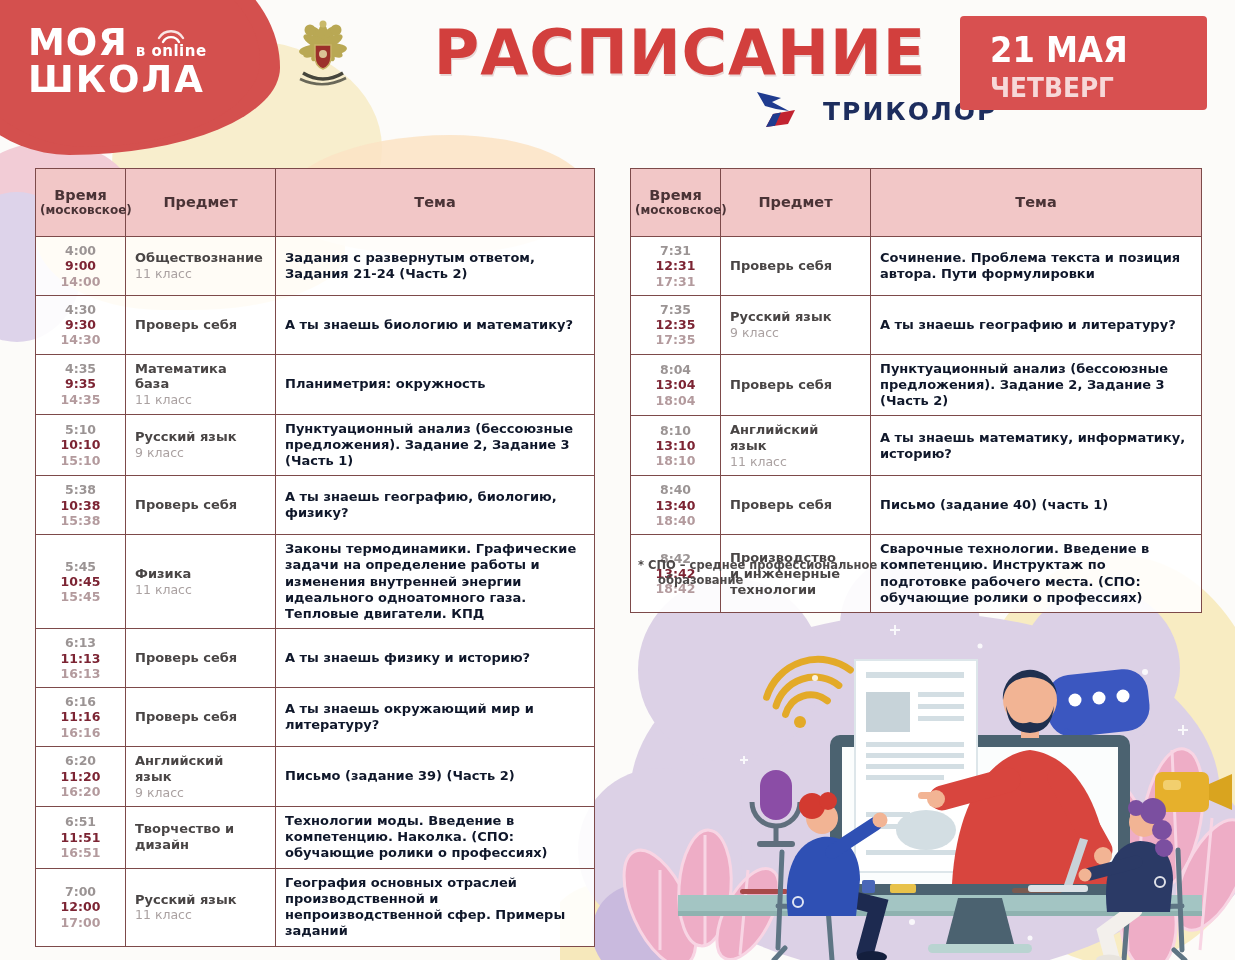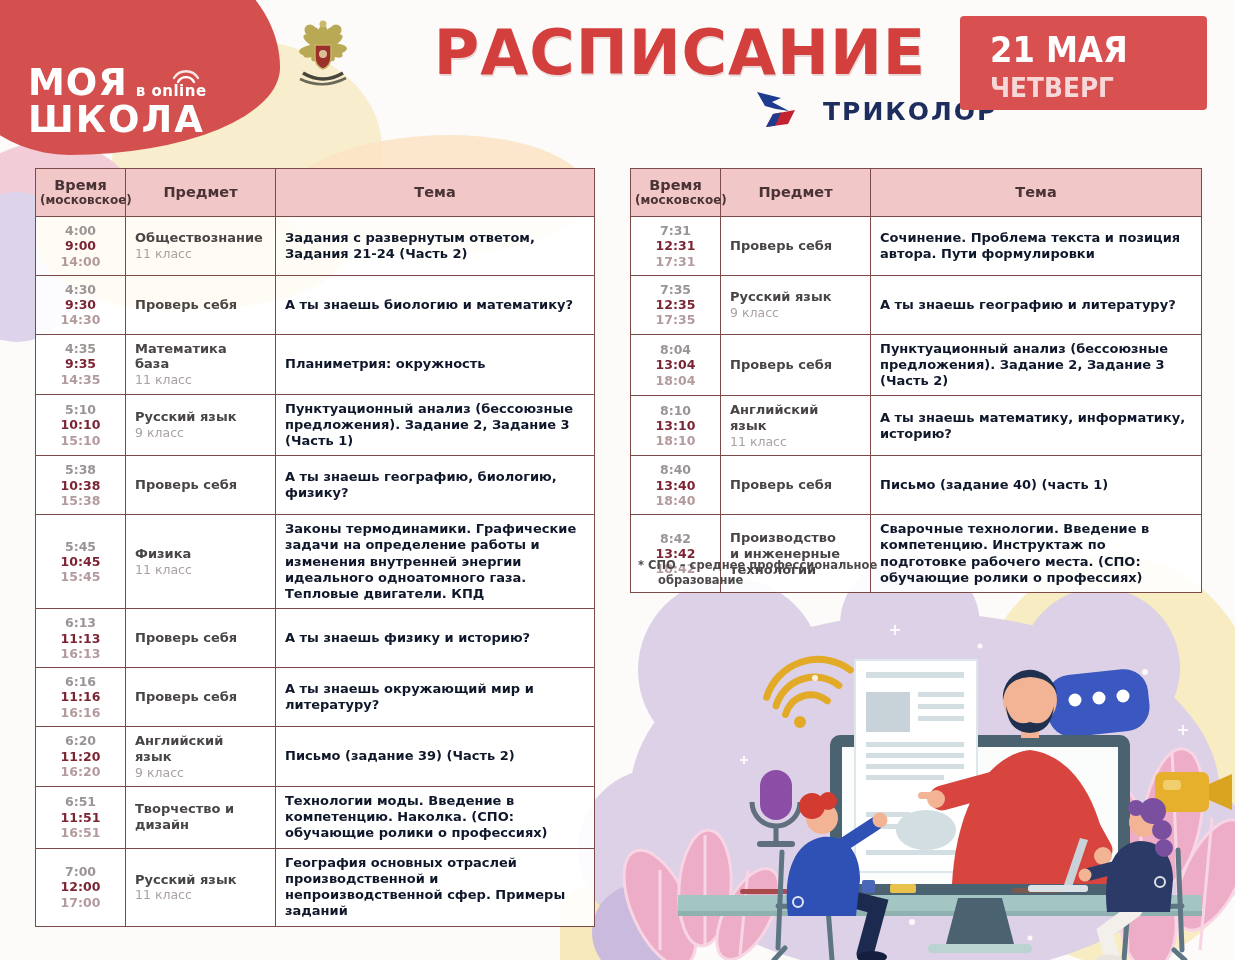--- a/index.html
+++ b/index.html
@@ -16,39 +16,39 @@
     border-radius:40% 60% 62% 38%/45% 62% 38% 55%;}
   .blob-pink-left{left:-35px;top:142px;width:170px;height:120px;background:#f2ccd6;border-radius:50%;}
   .blob-lav-left{left:-48px;top:192px;width:130px;height:150px;background:#ddd3ea;border-radius:50%;}
   .blob-yellow-left{left:35px;top:170px;width:310px;height:140px;background:#fbe29e;
     border-radius:40% 60% 55% 45%/50% 55% 45% 60%;}
   .blob-peach{left:280px;top:135px;width:310px;height:120px;background:#fbe3c4;opacity:.85;
     border-radius:55% 45% 50% 50%/60% 50% 50% 40%;}
   
   .logo-blob{position:absolute;left:-40px;top:-58px;width:300px;height:205px;background:#d4504e;
     border-radius:38% 62% 58% 42%/46% 58% 42% 54%;z-index:3;}
-  .logo-inner{position:absolute;left:68px;top:82px;color:#fff;line-height:1;margin-top:40px;}
+  .logo-inner{position:absolute;left:68px;top:82px;color:#fff;line-height:1;}
   .logo-row{display:flex;align-items:flex-end;gap:8px;}
   .logo-word{font-size:37px;font-weight:800;letter-spacing:1px;}
-  .logo-badge{display:flex;flex-direction:column;align-items:flex-end;margin-bottom:2px;}
+  .logo-badge{display:flex;flex-direction:column;align-items:center;margin-bottom:2px;}
   .logo-badge-text{font-size:15px;font-weight:700;letter-spacing:.5px;}
   .emblem{position:absolute;left:286px;top:18px;z-index:3;}
   .poster-title{position:absolute;left:385px;top:16px;width:590px;text-align:center;z-index:3;
     font-size:62px;font-weight:800;color:#d23f3d;letter-spacing:1px;
     text-shadow:1px 2px 0 rgba(120,30,30,.15);}
   .tricolor{position:absolute;left:755px;top:90px;display:flex;align-items:center;gap:24px;z-index:3;}
   .tricolor-text{font-size:25px;font-weight:800;color:#1d2d5e;letter-spacing:2px;}
   .date-box{position:absolute;left:960px;top:16px;width:247px;height:94px;background:#d85050;
     border-radius:4px;z-index:3;box-sizing:border-box;padding:14px 0 6px 30px;}
   .date-line1{font-size:35px;font-weight:800;color:#fff;letter-spacing:0;transform:scaleX(.92);transform-origin:left;}
   .date-line2{font-size:27px;font-weight:700;color:rgba(255,255,255,.78);transform:scaleX(.92);transform-origin:left;margin-top:2px;}
   
   .sched-table{position:absolute;border-collapse:collapse;z-index:2;table-layout:fixed;}
   .sched-table th,.sched-table td{border:1.6px solid #7d4a4a;box-sizing:border-box;vertical-align:middle;}
-  .sched-table thead th{background:#f2c7c7;color:#4a3336;padding:9px 4px;height:46px;}
+  .sched-table thead th{background:#f2c7c7;color:#4a3336;padding:19px 4px;height:46px;}
   .hdr-main{font-size:14.5px;font-weight:700;display:block;line-height:1.1;}
   .hdr-note{font-size:12px;font-weight:700;display:block;line-height:1.1;}
   .sched-table tbody td{background:rgba(255,255,255,.9);padding:6px 9px;}
   #left-table{left:35px;top:168px;width:560px;}
   #right-table{left:630px;top:168px;width:572px;}
   .c-time{text-align:center;font-size:12.5px;line-height:1.22;}
   .c-time .t0{color:#9b9494;font-weight:600;}
   .c-time .t1{color:#7c2433;font-weight:800;}
   .c-time .t2{color:#b39a9d;font-weight:600;}
   .c-subj{font-size:13px;color:#494545;font-weight:600;line-height:1.22;}

